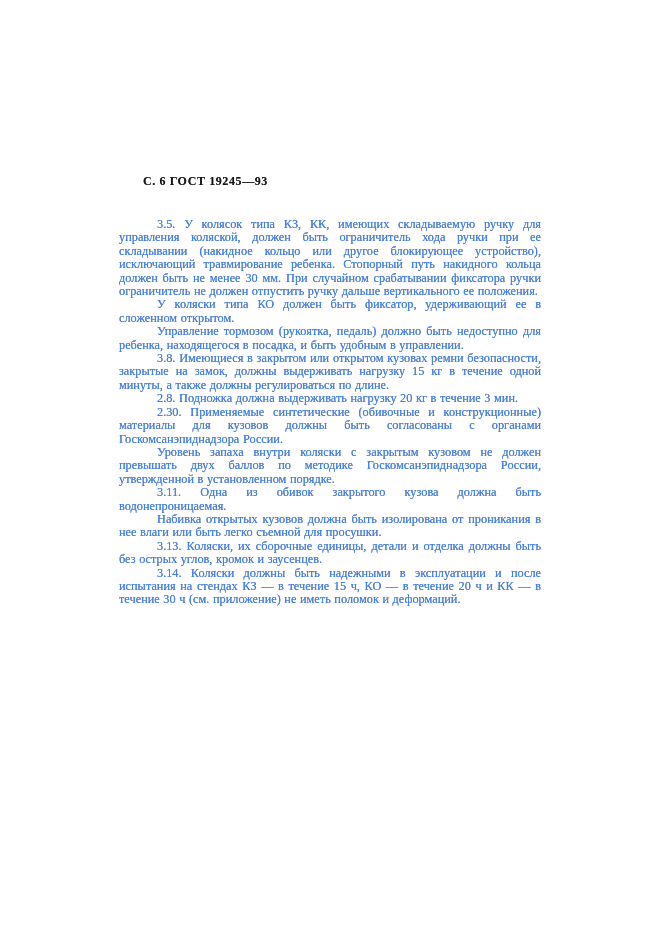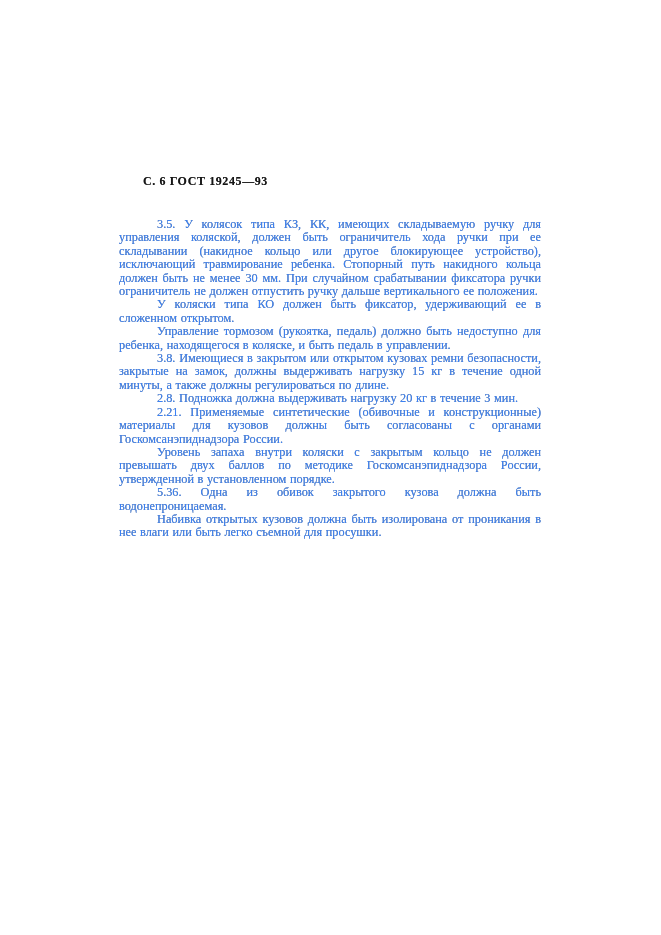--- a/index.html
+++ b/index.html
@@ -56,22 +56,24 @@
 </head>
 <body>
 
 <div class="scan-page">
 
   <div class="page-header">С. 6 ГОСТ 19245—93</div>
 
   <div class="text-block">
     <p>3.5. У колясок типа КЗ, КК, имеющих складываемую ручку для управления коляской, должен быть ограничитель хода ручки при ее складывании (накидное кольцо или другое блокирующее устройство), исключающий травмирование ребенка. Стопорный путь накидного кольца должен быть не менее 30 мм. При случайном срабатывании фиксатора ручки ограничитель не должен отпустить ручку дальше вертикального ее положения.</p>
     <p>У коляски типа КО должен быть фиксатор, удерживающий ее в сложенном открытом.</p>
-    <p>Управление тормозом (рукоятка, педаль) должно быть недоступно для ребенка, находящегося в коляске, и быть педаль в управлении.</p>
+    <p>Управление тормозом (рукоятка, педаль) должно быть недоступно для ребенка, находящегося в посадка, и быть удобным в управлении.</p>
     <p>3.8. Имеющиеся в закрытом или открытом кузовах ремни безопасности, закрытые на замок, должны выдерживать нагрузку 15 кг в течение одной минуты, а также должны регулироваться по длине.</p>
     <p>2.8. Подножка должна выдерживать нагрузку 20 кг в течение 3 мин.</p>
-    <p>2.21. Применяемые синтетические (обивочные и конструкционные) материалы для кузовов должны быть согласованы с органами Госкомсанэпиднадзора России.</p>
-    <p>Уровень запаха внутри коляски с закрытым кольцо не должен превышать двух баллов по методике Госкомсанэпиднадзора России, утвержденной в установленном порядке.</p>
-    <p>5.36. Одна из обивок закрытого кузова должна быть водонепроницаемая.</p>
+    <p>2.30. Применяемые синтетические (обивочные и конструкционные) материалы для кузовов должны быть согласованы с органами Госкомсанэпиднадзора России.</p>
+    <p>Уровень запаха внутри коляски с закрытым кузовом не должен превышать двух баллов по методике Госкомсанэпиднадзора России, утвержденной в установленном порядке.</p>
+    <p>3.11. Одна из обивок закрытого кузова должна быть водонепроницаемая.</p>
     <p>Набивка открытых кузовов должна быть изолирована от проникания в нее влаги или быть легко съемной для просушки.</p>
+    <p>3.13. Коляски, их сборочные единицы, детали и отделка должны быть без острых углов, кромок и заусенцев.</p>
+    <p>3.14. Коляски должны быть надежными в эксплуатации и после испытания на стендах КЗ — в течение 15 ч, КО — в течение 20 ч и КК — в течение 30 ч (см. приложение) не иметь поломок и деформаций.</p>
   </div>
 
 </div>
 
 </body></html>

